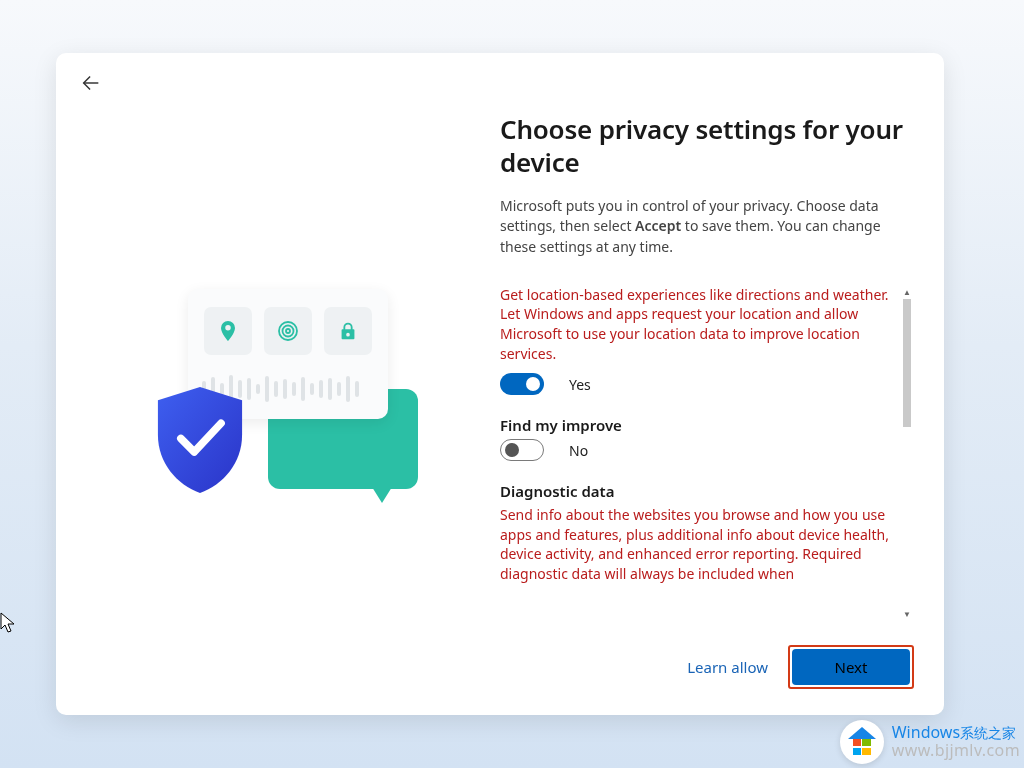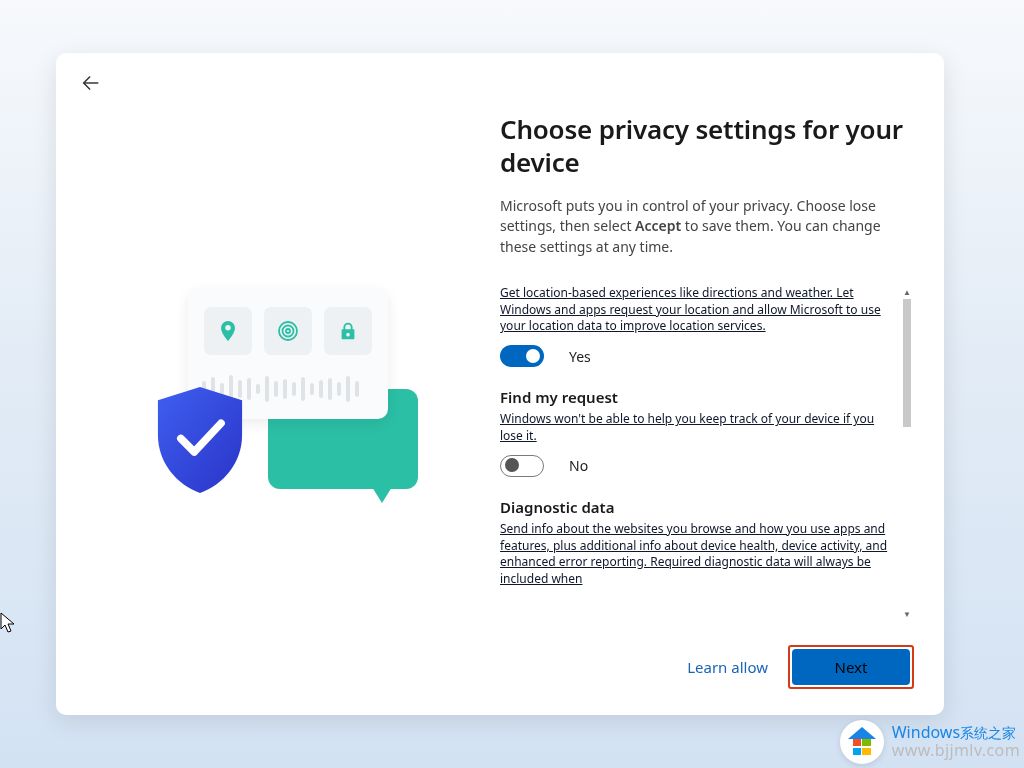--- a/index.html
+++ b/index.html
@@ -75,25 +75,24 @@
     padding-right: 14px;
   }
   .setting { margin-bottom: 20px; }
   .setting-title {
     font-size: 15px;
     font-weight: 600;
     color: #1a1a1a;
     margin-bottom: 4px;
   }
   .setting-desc {
-    font-size: 12px;
-    color: #0f172a;
+    font-size: 14px;
+    color: #b91c1c;
     line-height: 1.4;
     margin-bottom: 10px;
-    text-decoration: underline;
   }
   .toggle-row {
     display: flex;
     align-items: center;
     gap: 25px;
   }
   .toggle {
     width: 44px;
     height: 22px;
     border-radius: 11px;
@@ -342,39 +341,38 @@
         </defs>
         <path fill="url(#sg)" d="M50 2 L94 16 V52 C94 82 74 104 50 113 C26 104 6 82 6 52 V16 Z"></path>
         <polyline points="30,56 44,70 72,40" fill="none" stroke="#fff" stroke-width="8" stroke-linecap="round" stroke-linejoin="round"></polyline>
       </svg>
     </div>
   </div>
 
   <div class="right-pane">
     <h1 class="title">Choose privacy settings for your device</h1>
     <p class="intro">
-      <span>Microsoft puts you in control of your privacy. Choose lose settings, then select </span><b>Accept</b><span> to save them. You can change these settings at any time.</span>
+      <span>Microsoft puts you in control of your privacy. Choose data settings, then select </span><b>Accept</b><span> to save them. You can change these settings at any time.</span>
     </p>
 
     <div class="settings-scroll">
       <div class="settings-inner">
 
         <div class="setting">
           <div class="setting-desc">Get location-based experiences like directions and weather. Let Windows and apps request your location and allow Microsoft to use your location data to improve location services.</div>
           <div class="toggle-row">
             <div class="toggle on">
                 <div class="knob"></div>
               </div>
             <div class="toggle-label">Yes</div>
           </div>
         </div>
 
         <div class="setting">
-          <div class="setting-title">Find my request</div>
-          <div class="setting-desc">Windows won't be able to help you keep track of your device if you lose it.</div>
+          <div class="setting-title">Find my improve</div>
           <div class="toggle-row">
             <div class="toggle off">
                 <div class="knob"></div>
               </div>
             <div class="toggle-label">No</div>
           </div>
         </div>
 
         <div class="setting">
           <div class="setting-title">Diagnostic data</div>

